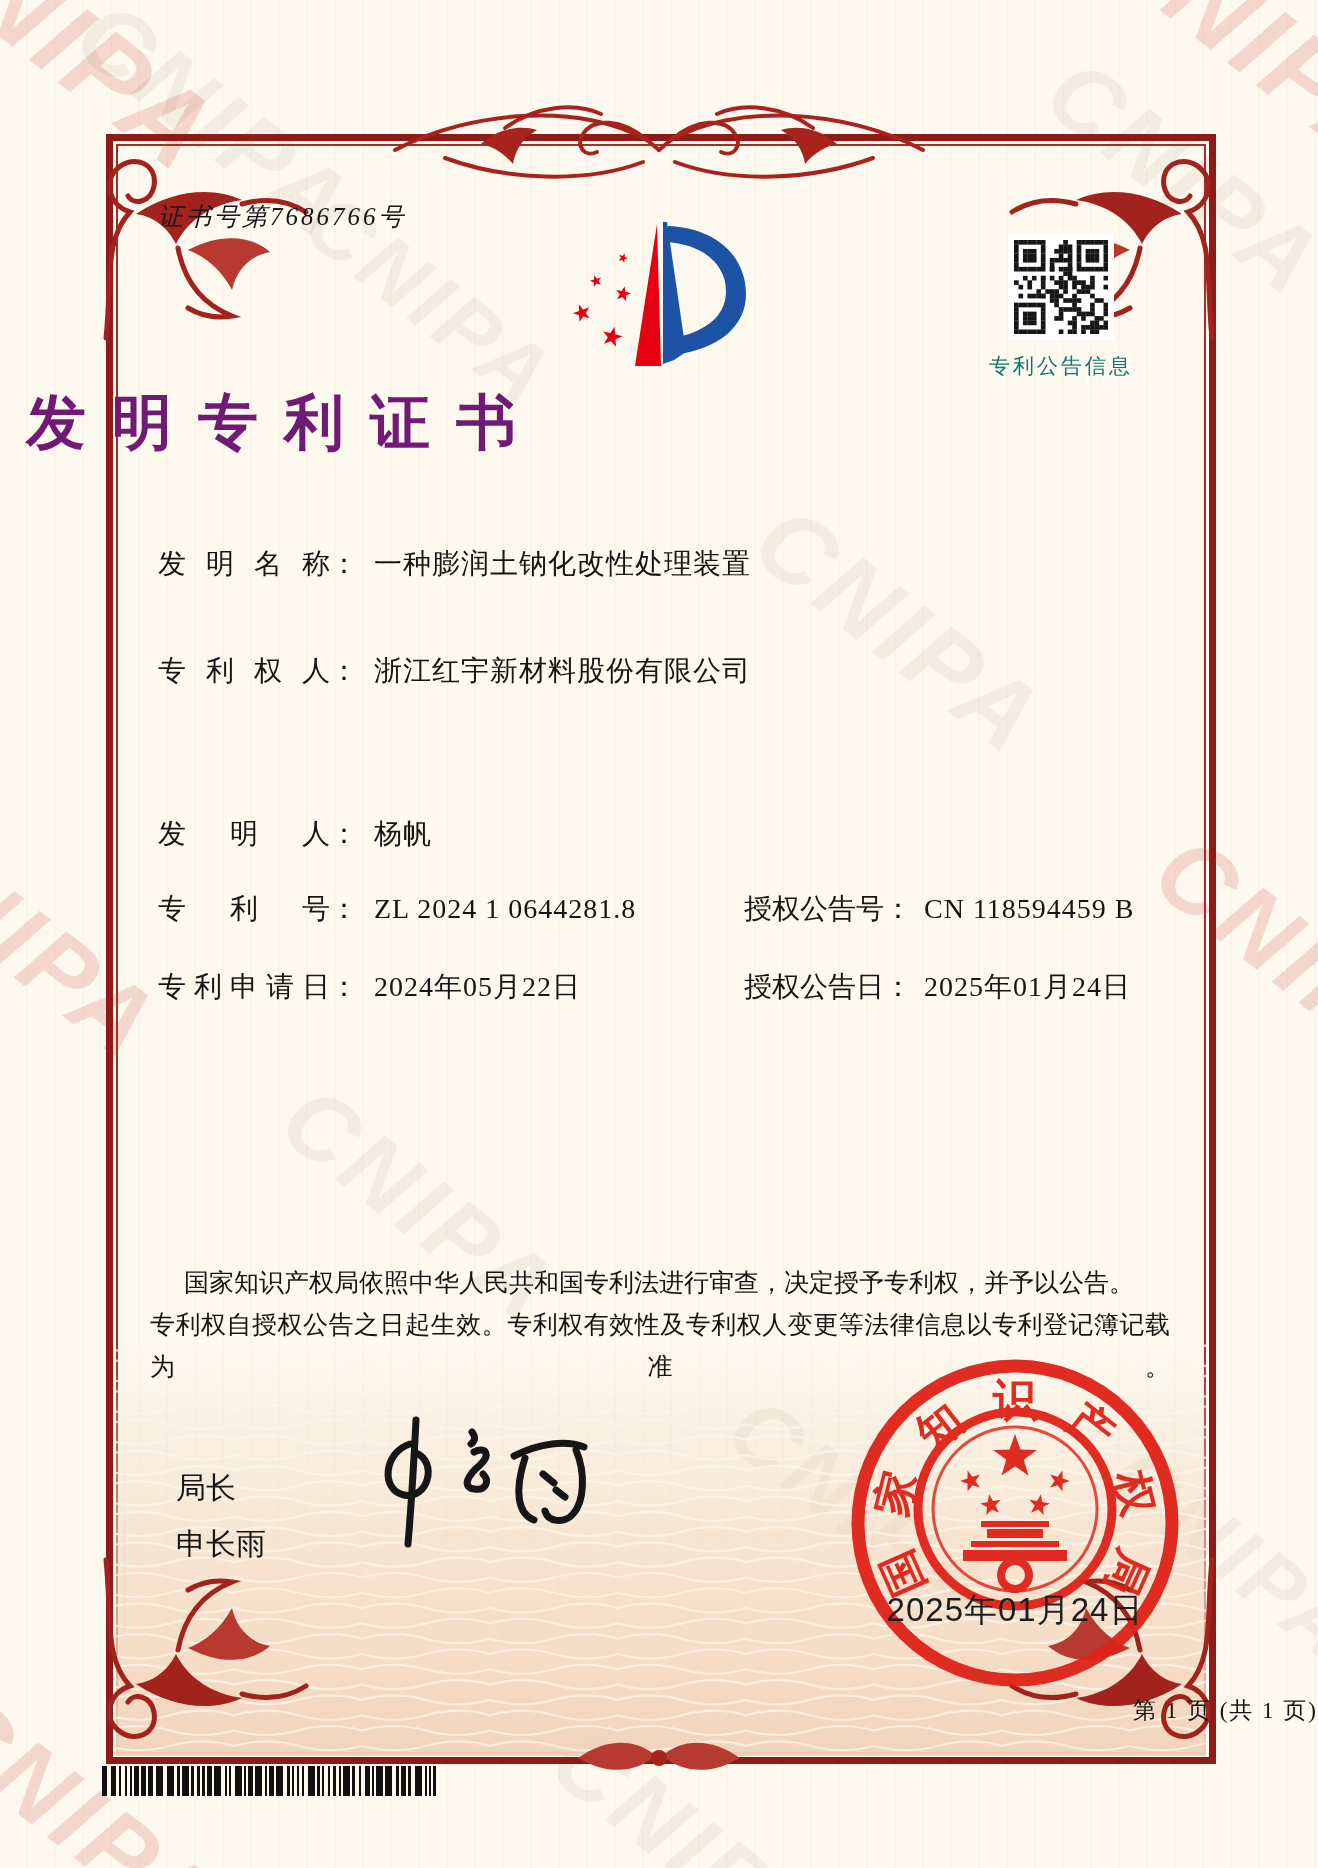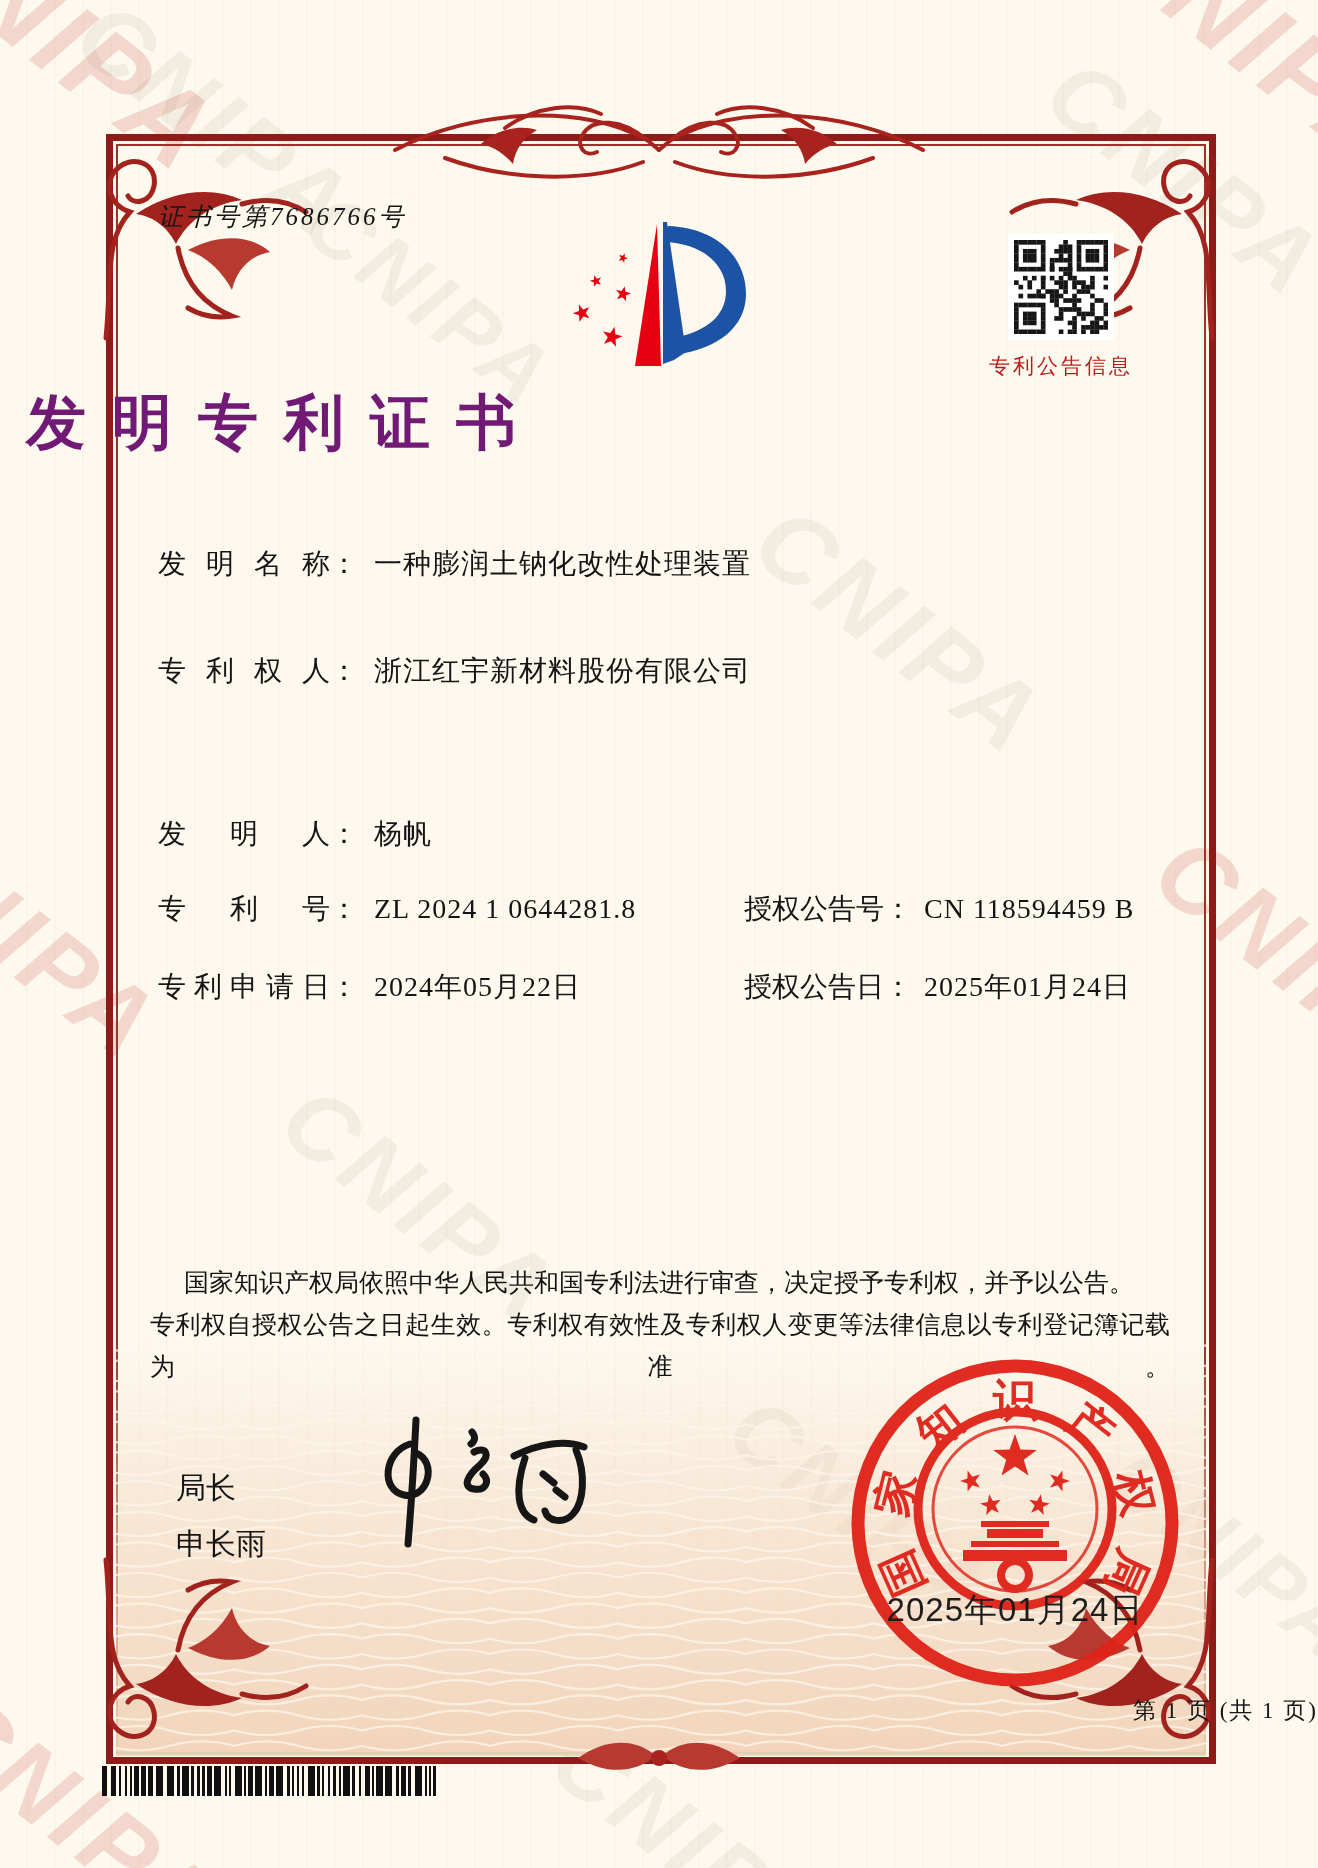--- a/index.html
+++ b/index.html
@@ -23,21 +23,21 @@
   .waves{position:absolute;left:116px;top:1342px;width:1090px;height:414px;z-index:1;}
   
   .orn{position:absolute;z-index:3;pointer-events:none;}
   
   .content{position:absolute;inset:0;z-index:4;}
   .cert-no{position:absolute;left:158px;top:200px;font-size:25px;letter-spacing:3px;font-style:italic;}
   .logo{position:absolute;left:556px;top:218px;}
   .qrbox{position:absolute;left:1008px;top:234px;width:106px;height:106px;background:#fff;}
   .qrbox svg{position:absolute;left:6px;top:6px;}
   .qr-label{position:absolute;left:976px;top:352px;width:170px;text-align:center;
-            font-size:21px;letter-spacing:3px;color:#b91c1c;}
+            font-size:21px;letter-spacing:3px;color:#0f766e;}
   .title{position:absolute;left:0;top:383px;width:100%;text-align:left;
          font-size:60px;font-weight:700;letter-spacing:26px;padding-left:26px;
          box-sizing:border-box;color:#701a75;}
   .row{position:absolute;left:158px;width:1010px;font-size:28px;white-space:nowrap;}
   .flabel{display:inline-block;width:172px;text-align:justify;text-align-last:justify;vertical-align:bottom;}
   .flabel.nat{width:auto;text-align-last:auto;}
   .colon{display:inline-block;margin-right:16px;}
   .fval{letter-spacing:1px;}
   .rcol{position:absolute;left:586px;top:0;white-space:nowrap;}
   .rcol .colon{margin-right:12px;}

